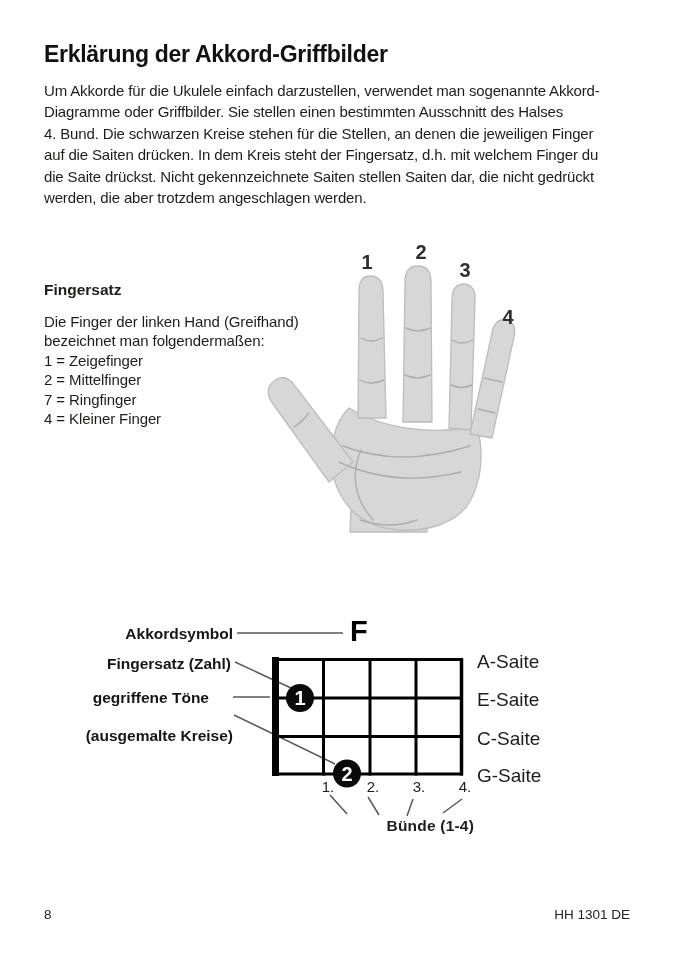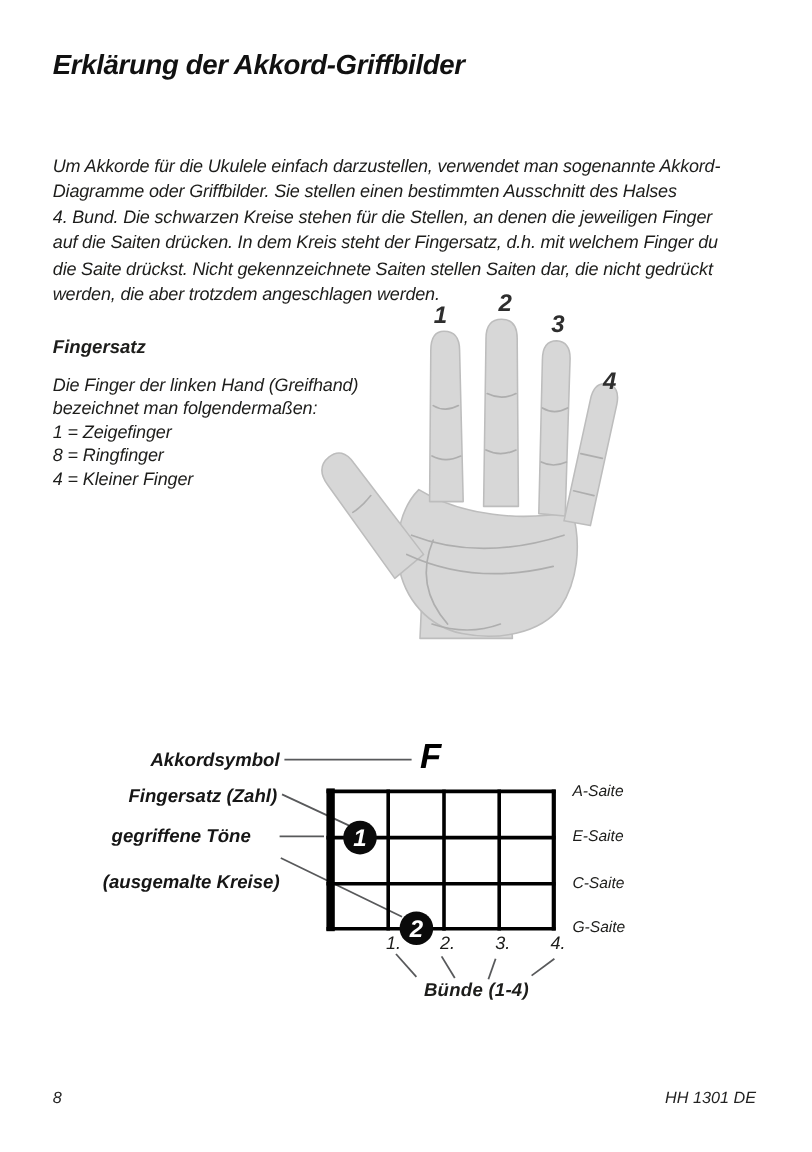--- a/index.html
+++ b/index.html
@@ -1,53 +1,53 @@
 <!DOCTYPE html>
 <html><head>
 <meta charset="utf-8">
 <style>
   html,body{margin:0;padding:0;background:#fff;}
   .page{
     position:relative; width:677px; height:943px; background:#ffffff;
-    font-family:"Liberation Sans", sans-serif; color:#1d1d1b; overflow:hidden;font-style:italic;
+    font-family:"Liberation Sans", sans-serif; color:#1d1d1b; overflow:hidden;
   }
   .abs{position:absolute;}
 
   .title{
     left:44px; top:41px; font-size:23px; font-weight:bold; letter-spacing:-0.3px; color:#111;
     white-space:nowrap;
   }
-  .intro{ left:44px; top:80px; font-size:15px; line-height:21.4px; letter-spacing:-0.15px;margin-top:48px; }
+  .intro{ left:44px; top:80px; font-size:15px; line-height:21.4px; letter-spacing:-0.15px; }
   .intro div{ white-space:nowrap; }
 
   .fs-heading{ left:44px; top:281px; font-size:15.5px; font-weight:bold; }
   .fs-list{ left:44px; top:312px; font-size:15px; line-height:19.4px; letter-spacing:-0.1px; }
   .fs-list div{ white-space:nowrap; }
 
   .hand-svg{ left:263px; top:238px; }
   .hand-num{ font-size:20px; font-weight:600; fill:#2e2e2e; font-family:"Liberation Sans",sans-serif; }
 
   .diag-label{ font-size:15.5px; font-weight:bold; white-space:nowrap; text-align:right; color:#161616;}
   .lbl-akkordsymbol{ right:444px; top:625px; }
   .lbl-fingersatz { right:446px; top:655px; }
   .lbl-gegriffene { right:468px; top:689px; }
   .lbl-ausgemalte { right:444px; top:707px;margin-top:20px; }
 
   .chord-symbol{ left:350px; top:615px; font-size:29px; font-weight:bold; color:#000; }
 
   .diag-svg{ left:0; top:610px; }
   .dot-num{ font-size:20px; font-weight:bold; fill:#ffffff; font-family:"Liberation Sans",sans-serif; }
 
-  .str-lbl{ left:477px; font-size:13px; white-space:nowrap; }
+  .str-lbl{ left:477px; font-size:19px; white-space:nowrap; }
   .s0{ top:651px; } .s1{ top:689px; } .s2{ top:728px; } .s3{ top:765px; }
 
   .fret-lbl{ top:778px; width:40px; text-align:center; font-size:15px; }
   .f0{ left:308px; } .f1{ left:353px; } .f2{ left:399px; } .f3{ left:445px; }
 
-  .buende{ left:320px; top:817px; width:154px; text-align:center; font-size:15.5px; font-weight:600; letter-spacing:0.2px; }
+  .buende{ left:320px; top:817px; width:154px; text-align:right; font-size:15.5px; font-weight:600; letter-spacing:0.2px; }
 
   .footer-left{ left:44px; top:907px; font-size:13.5px; color:#222; }
   .footer-right{ right:47px; top:907px; font-size:13.5px; color:#222; }
 </style>
 </head>
 <body>
 
 <div class="page">
 
   <div class="abs title">Erklärung der Akkord-Griffbilder</div>
@@ -59,21 +59,22 @@
     <div>auf die Saiten drücken. In dem Kreis steht der Fingersatz, d.h. mit welchem Finger du</div>
     <div>die Saite drückst. Nicht gekennzeichnete Saiten stellen Saiten dar, die nicht gedrückt</div>
     <div>werden, die aber trotzdem angeschlagen werden.</div>
   </div>
 
   <div class="abs fs-heading">Fingersatz</div>
   <div class="abs fs-list">
     <div>Die Finger der linken Hand (Greifhand)</div>
     <div>bezeichnet man folgendermaßen:</div>
     <div>1 = Zeigefinger</div>
-    <div>8 = Ringfinger</div>
+    <div>2 = Mittelfinger</div>
+    <div>7 = Ringfinger</div>
     <div>4 = Kleiner Finger</div>
   </div>
 
   <svg class="abs hand-svg" width="282" height="296" viewBox="0 0 282 296" aria-hidden="true">
     <g fill="#d7d7d7" stroke="#bdbdbd" stroke-width="1.3" stroke-linejoin="round">
 
       <path d="M 89 250 L 162 250 L 164 294 L 87 294 Z"></path>
 
       <path d="M 86 170 C 122 192 172 197 214 188 C 222 217 218 247 204 268 C 187 290 152 296 122 290 C 94 284 74 262 69 232 C 66 207 72 184 86 170 Z"></path>
 

